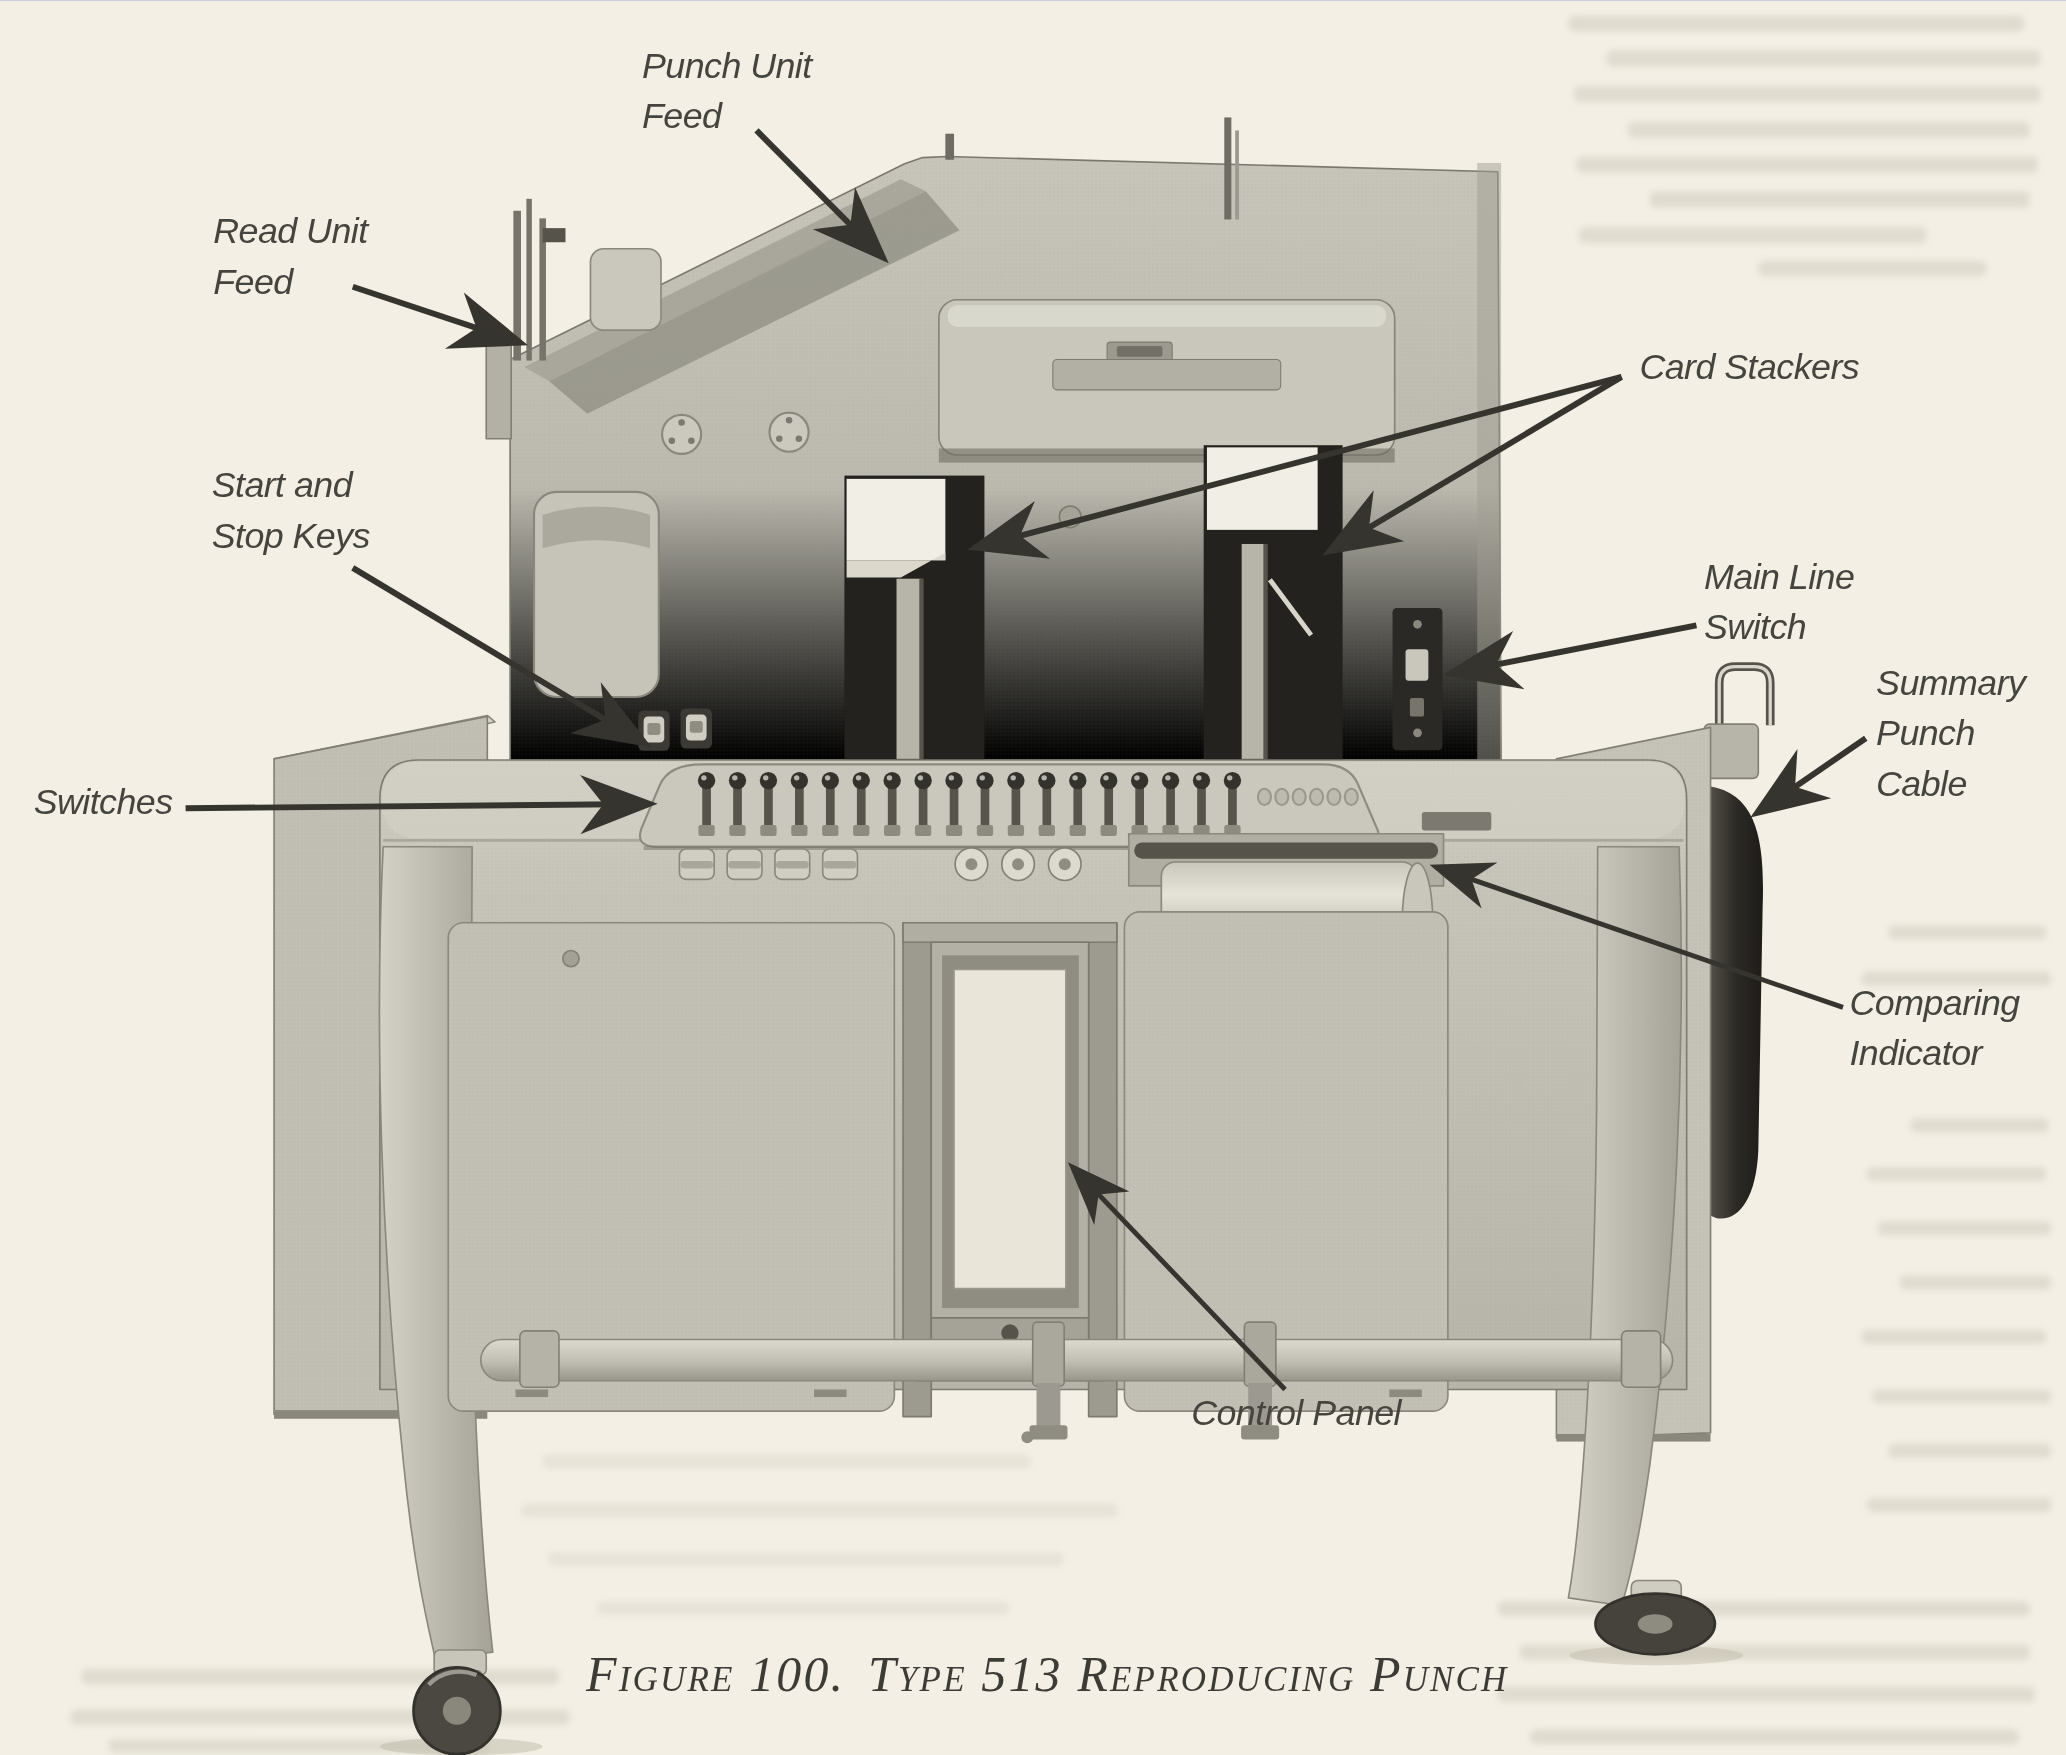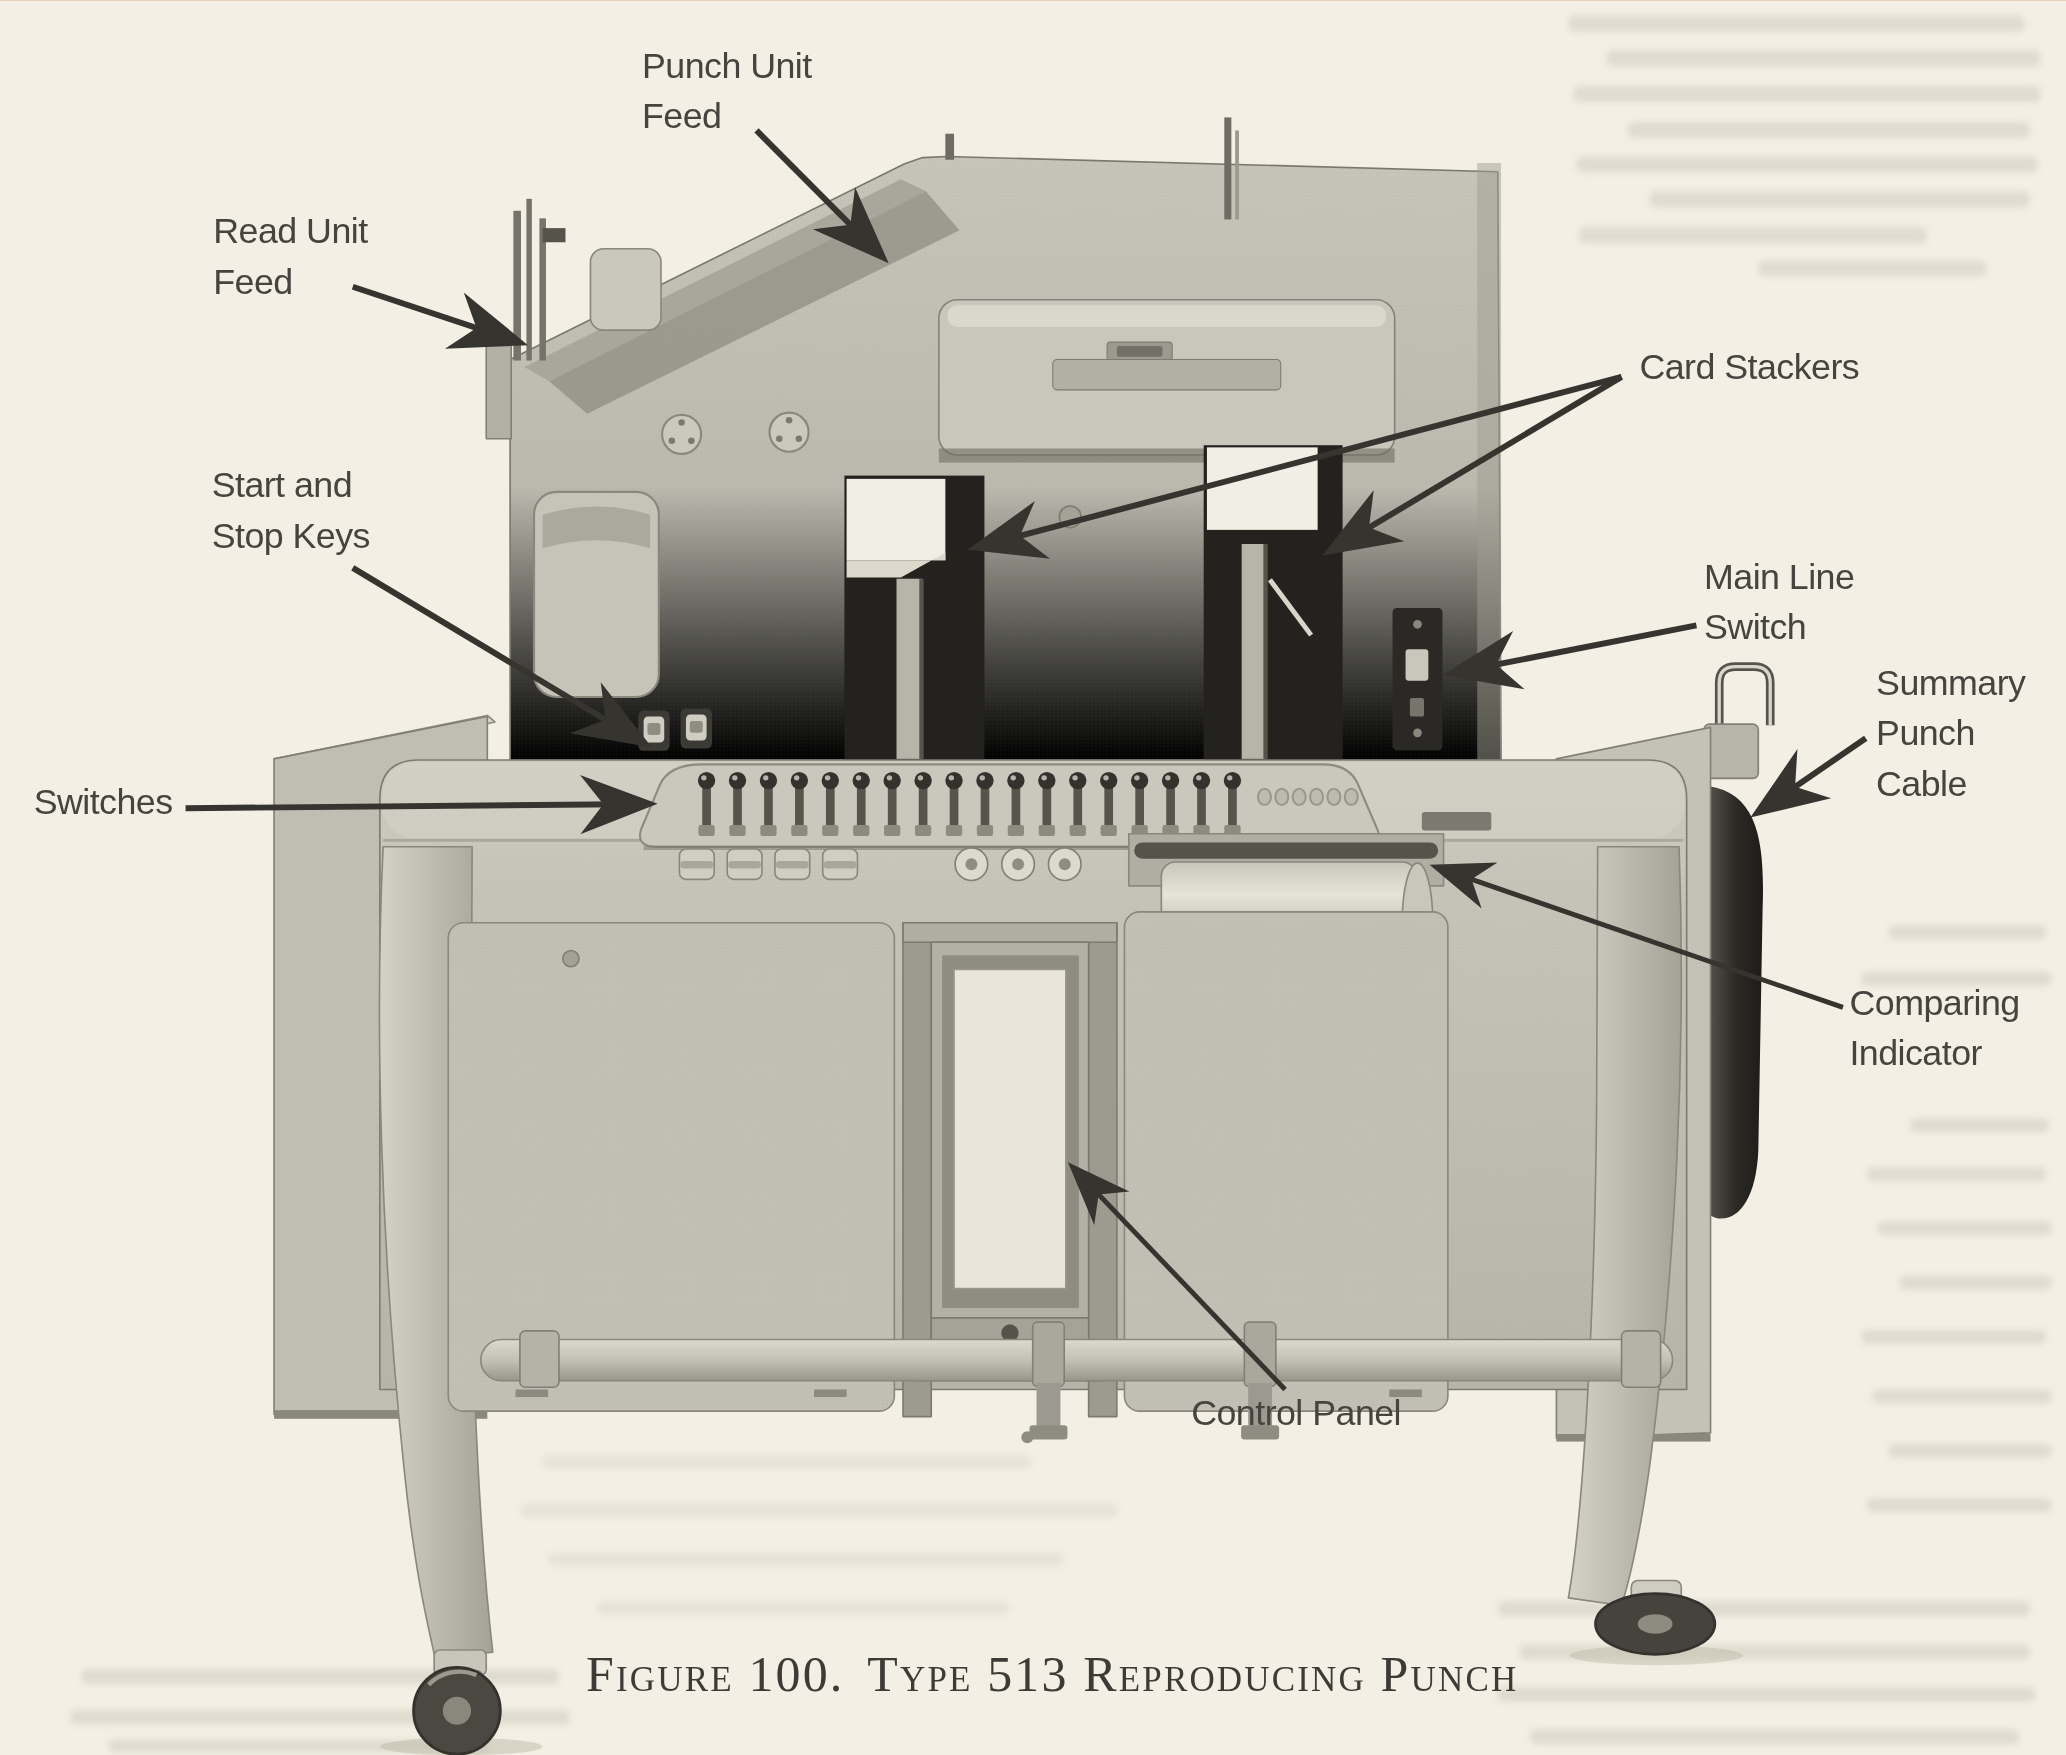--- a/index.html
+++ b/index.html
@@ -1,17 +1,17 @@
 <!DOCTYPE html>
 <html style="font-size:8.7px"><head>
 <meta charset="utf-8">
 <title>Type 513 Reproducing Punch — manual figure</title>
 <style>
   html,body{margin:0;padding:0;background:#e8e4d8;}
-  .page{position:relative;width:2066px;height:1756px;background:#c2410c;overflow:hidden;}
+  .page{position:relative;width:2066px;height:1756px;background:#1d4ed8;overflow:hidden;font-style:italic;}
   .page svg{position:absolute;inset:0;display:block;}
   text{user-select:none;}
   .lbl{font-family:"Liberation Sans","DejaVu Sans",sans-serif;font-size:66px;letter-spacing:-1px;fill:#45443e;}
   .cap{font-family:"Liberation Serif","DejaVu Serif",serif;font-variant:small-caps;font-size:92px;letter-spacing:4px;fill:#3c3b36;}
   .arrow{stroke:#35342f;stroke-width:11;fill:none;}
   .thin-arrow{stroke:#35342f;stroke-width:9;fill:none;}
 </style>
 </head>
 <body>
 

